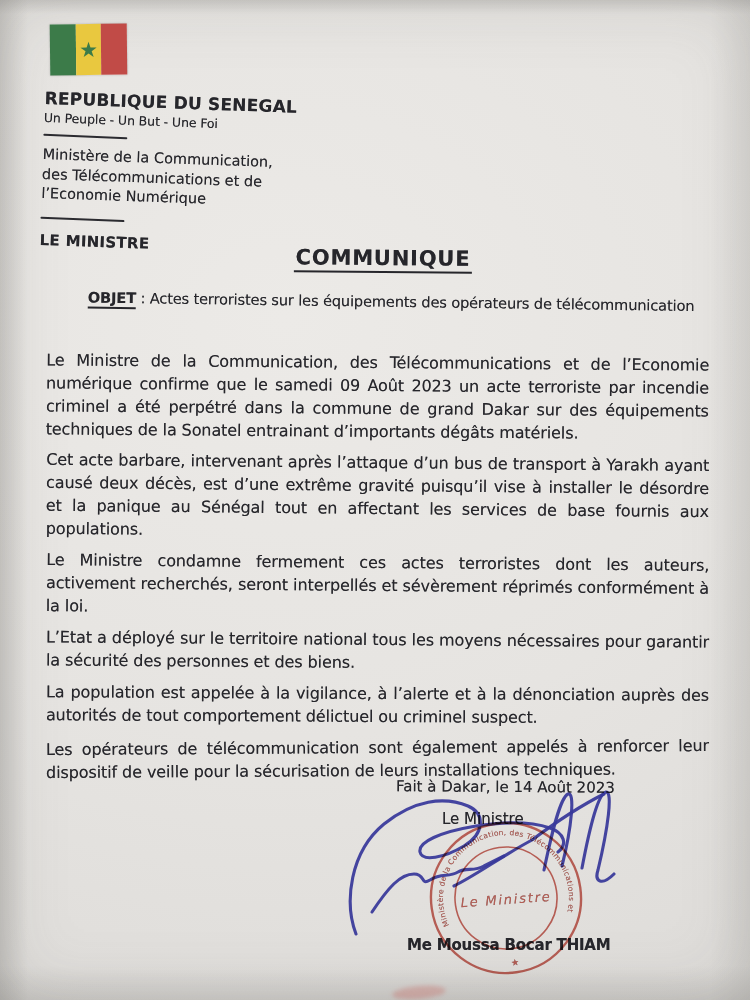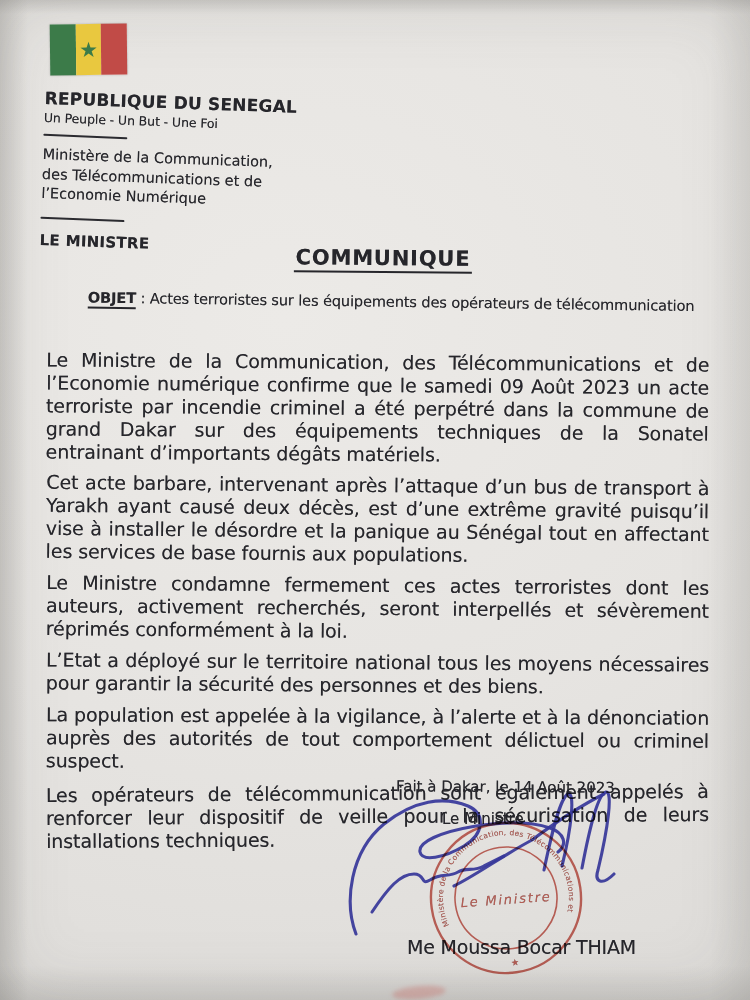--- a/index.html
+++ b/index.html
@@ -68,21 +68,21 @@
     font-size: 14.6px; white-space: nowrap; letter-spacing: -0.15px;
     transform: rotate(0.8deg); transform-origin: left top;
   }
   .subject-label {
     font-weight: bold; border-bottom: 2px solid #26262b; padding-bottom: 1px; margin-left: 40px;
   }
 
   
   .body-text {
     position: absolute; left: 46px; top: 351px; width: 663px;
-    font-size: 19px; line-height: 23px; text-align: justify;
+    font-size: 16px; line-height: 23px; text-align: justify;
     letter-spacing: -0.1px;
   }
   .body-text p { margin-bottom: 8px; }
   .body-text p:nth-child(1) { transform: rotate(0.45deg); }
   .body-text p:nth-child(2) { transform: rotate(0.55deg); }
   .body-text p:nth-child(3) { transform: rotate(0.50deg); }
   .body-text p:nth-child(4) { transform: rotate(0.45deg); }
   .body-text p:nth-child(5) { transform: rotate(0.30deg); }
   .body-text p:nth-child(6) { transform: rotate(-0.35deg); }
 
@@ -90,21 +90,21 @@
   .dateline {
     position: absolute; left: 396px; top: 778px;
     font-size: 15px; transform: rotate(0.4deg);
   }
   .sig-title {
     position: absolute; left: 442px; top: 810px;
     font-size: 15px; z-index: 3;
   }
   .sig-name {
     position: absolute; left: 407px; top: 936px;
-    font-size: 19px; font-weight: normal; letter-spacing: -0.2px;
+    font-size: 15px; font-weight: bold; letter-spacing: -0.2px;
     z-index: 4;
   }
 
   
   .stamp {
     position: absolute; left: 426px; top: 818px;
     width: 160px; height: 160px;
     transform: rotate(-8deg);
     z-index: 5; opacity: 0.82;
     mix-blend-mode: multiply;

